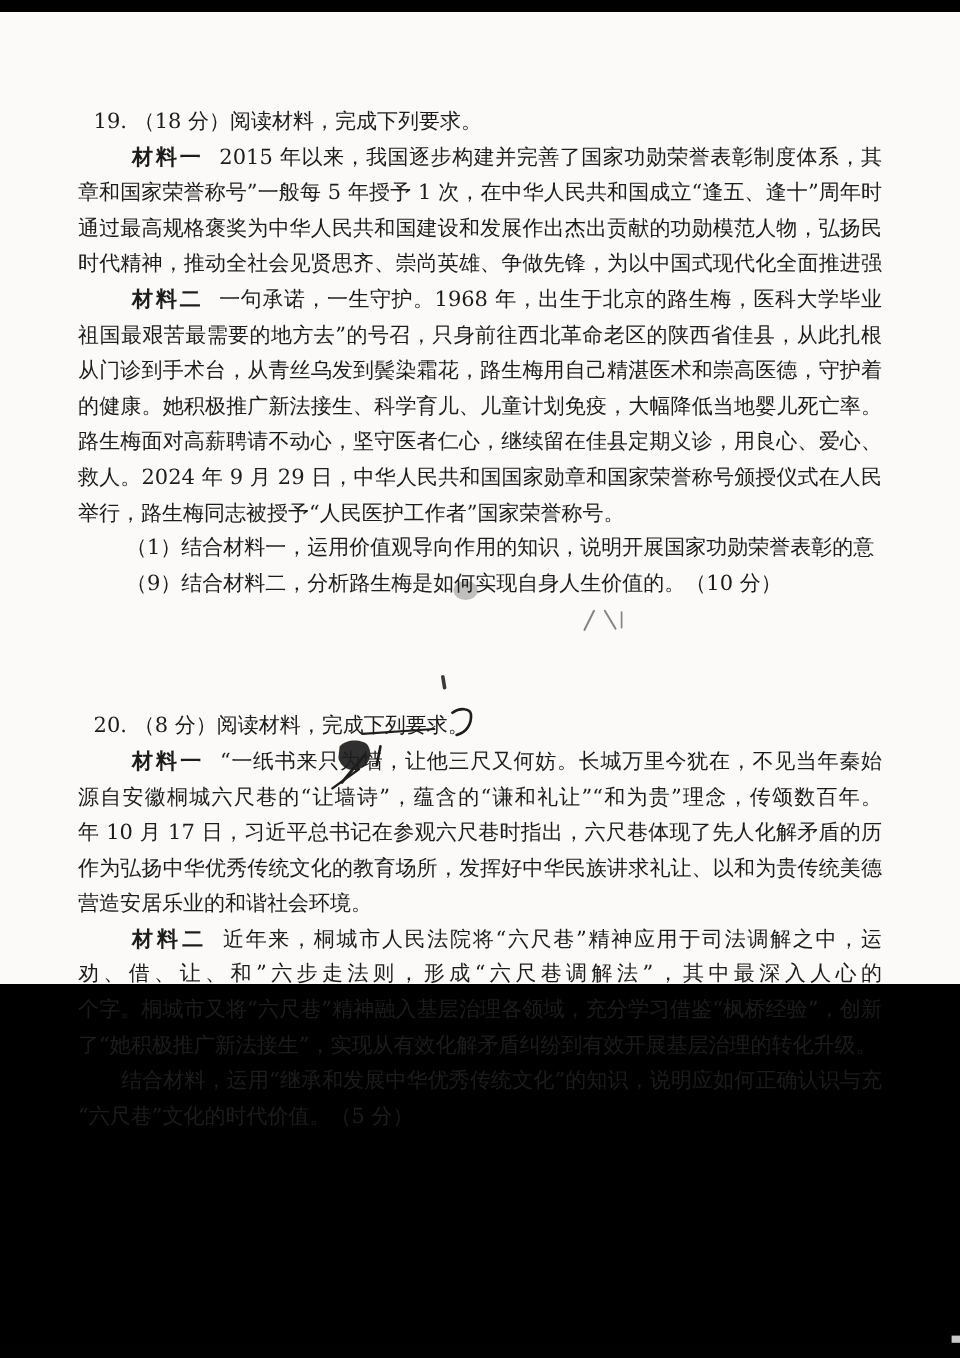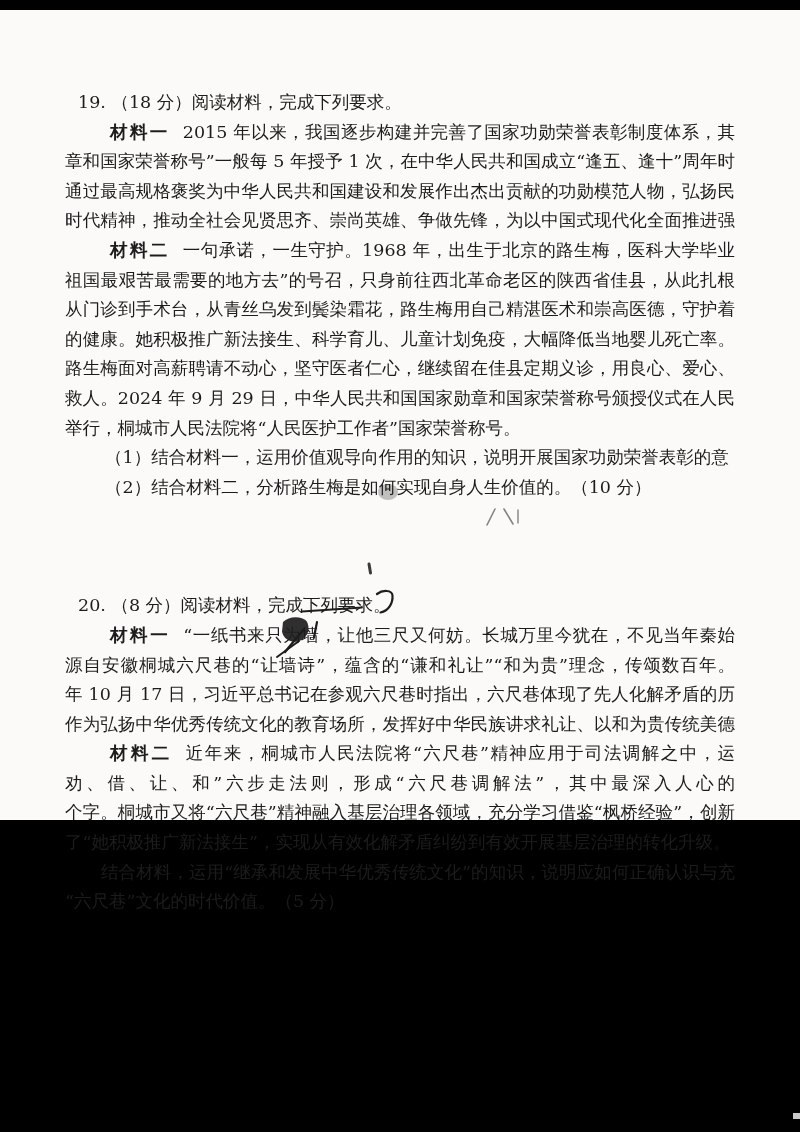--- a/index.html
+++ b/index.html
@@ -69,37 +69,38 @@
         </div>
 
         <div>
           <div class="tline jl mat-first"><span class="mat-label">材料二</span><span>一句承诺，一生守护。1968 年，出生于北京的路生梅，医科大学毕业后响应党“到</span></div>
           <div>
               <div class="tline jl">祖国最艰苦最需要的地方去”的号召，只身前往西北革命老区的陕西省佳县，从此扎根 56 年。</div>
               <div class="tline jl">从门诊到手术台，从青丝乌发到鬓染霜花，路生梅用自己精湛医术和崇高医德，守护着一方百姓</div>
               <div class="tline jl">的健康。她积极推广新法接生、科学育儿、儿童计划免疫，大幅降低当地婴儿死亡率。退休后，</div>
               <div class="tline jl">路生梅面对高薪聘请不动心，坚守医者仁心，继续留在佳县定期义诊，用良心、爱心、医术治病</div>
               <div class="tline jl">救人。2024 年 9 月 29 日，中华人民共和国国家勋章和国家荣誉称号颁授仪式在人民大会堂隆重</div>
-              <div class="tline end">举行，桐城市人民法院将“人民医护工作者”国家荣誉称号。</div>
+              <div class="tline end">举行，路生梅同志被授予“人民医护工作者”国家荣誉称号。</div>
             </div>
         </div>
 
         <div class="tline subq">（1）结合材料一，运用价值观导向作用的知识，说明开展国家功勋荣誉表彰的意义。（8 分）</div>
-        <div class="tline subq">（2）结合材料二，分析路生梅是如何实现自身人生价值的。（10 分）</div>
+        <div class="tline subq">（9）结合材料二，分析路生梅是如何实现自身人生价值的。（10 分）</div>
       </section>
 
       <section class="q20">
         <div class="tline q-title">20. （8 分）阅读材料，完成下列要求。</div>
 
         <div>
           <div class="tline jl mat-first"><span class="mat-label">材料一</span><span>“一纸书来只为墙，让他三尺又何妨。长城万里今犹在，不见当年秦始皇。”一首</span></div>
           <div>
               <div class="tline jl">源自安徽桐城六尺巷的“让墙诗”，蕴含的“谦和礼让”“和为贵”理念，传颂数百年。2024</div>
               <div class="tline jl">年 10 月 17 日，习近平总书记在参观六尺巷时指出，六尺巷体现了先人化解矛盾的历史智慧，要</div>
               <div class="tline jl">作为弘扬中华优秀传统文化的教育场所，发挥好中华民族讲求礼让、以和为贵传统美德的作用，</div>
+              <div class="tline end">营造安居乐业的和谐社会环境。</div>
             </div>
         </div>
 
         <div>
           <div class="tline jl mat-first"><span class="mat-label">材料二</span><span>近年来，桐城市人民法院将“六尺巷”精神应用于司法调解之中，运用“听、辨、</span></div>
           <div>
               <div class="tline jl">劝、借、让、和”六步走法则，形成“六尺巷调解法”，其中最深入人心的是“让”与“和”两</div>
               <div class="tline jl">个字。桐城市又将“六尺巷”精神融入基层治理各领域，充分学习借鉴“枫桥经验”，创新形成</div>
               <div class="tline end">了“她积极推广新法接生”，实现从有效化解矛盾纠纷到有效开展基层治理的转化升级。</div>
             </div>

